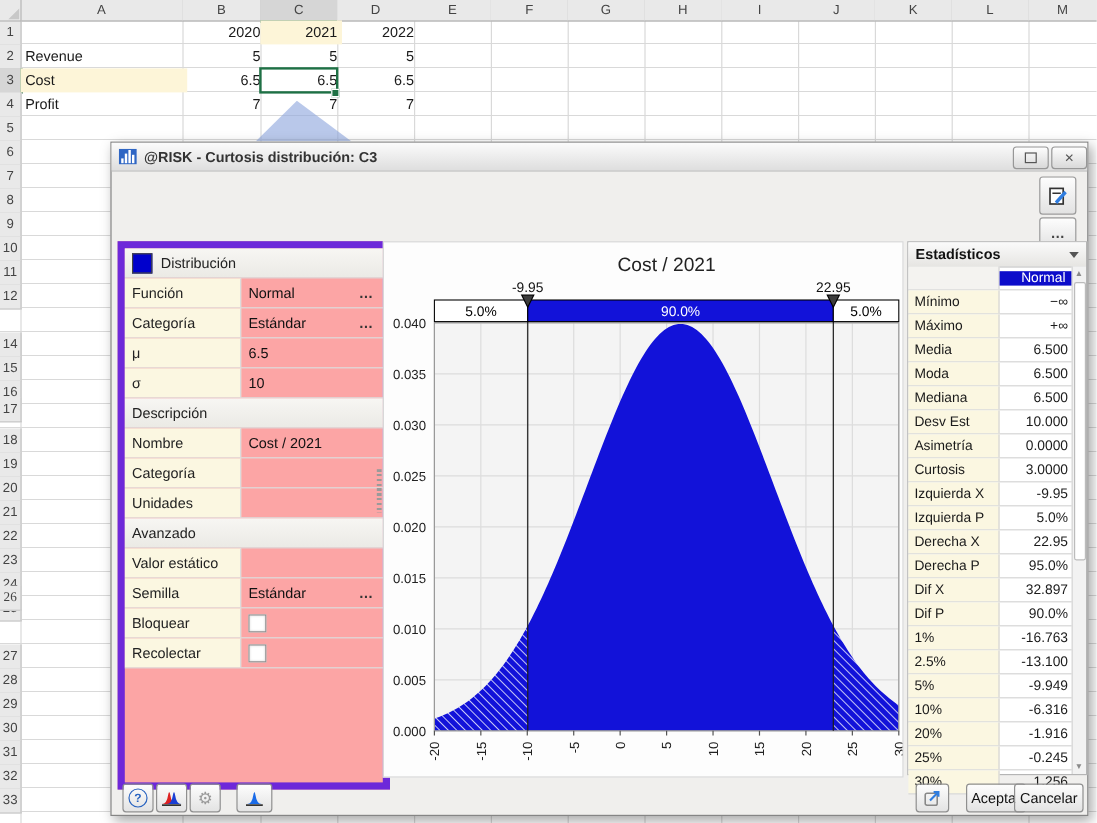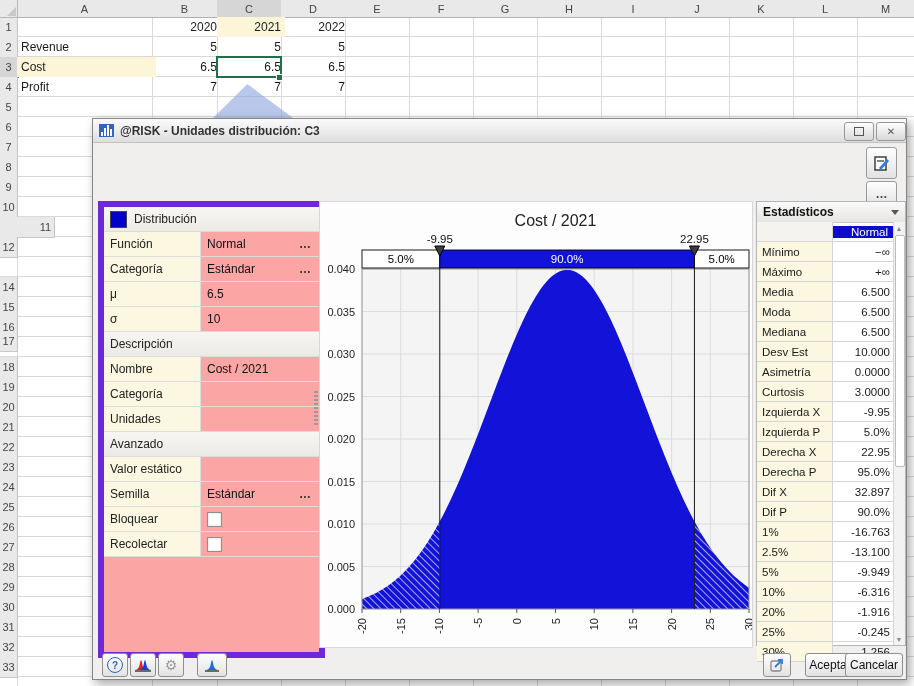--- a/index.html
+++ b/index.html
@@ -118,36 +118,36 @@
       <div class="rowhdr" style="top: 17px;">1</div>
       <div class="rowhdr" style="top: 37px;">2</div>
       <div class="rowhdr sel" style="top: 57px;">3</div>
       <div class="rowhdr" style="top: 77px;">4</div>
       <div class="rowhdr" style="top: 97px;">5</div>
       <div class="rowhdr" style="top: 117px;">6</div>
       <div class="rowhdr" style="top: 137px;">7</div>
       <div class="rowhdr" style="top: 157px;">8</div>
       <div class="rowhdr" style="top: 177px;">9</div>
       <div class="rowhdr" style="top: 197px;">10</div>
-      <div class="rowhdr" style="top: 217px; padding-left: 37px;">11</div>
+      <div class="rowhdr" style="top: 217px;">11</div>
       <div class="rowhdr" style="top: 237px;">12</div>
       <div class="rowhdr" style="top: 257px; margin-top: 22px;">13</div>
       <div class="rowhdr" style="top: 277px;">14</div>
       <div class="rowhdr" style="top: 297px;">15</div>
       <div class="rowhdr" style="top: 317px;">16</div>
       <div class="rowhdr" style="top: 331px;">17</div>
       <div class="rowhdr" style="top: 357px;">18</div>
       <div class="rowhdr" style="top: 377px;">19</div>
       <div class="rowhdr" style="top: 397px;">20</div>
       <div class="rowhdr" style="top: 417px;">21</div>
       <div class="rowhdr" style="top: 437px;">22</div>
       <div class="rowhdr" style="top: 457px;">23</div>
       <div class="rowhdr" style="top: 477px;">24</div>
       <div class="rowhdr" style="top: 497px;">25</div>
-      <div class="rowhdr" style="top: 517px;">26</div>
+      <div class="rowhdr" style="top: 488px; font-family: Liberation Serif, serif;">26</div>
       <div class="rowhdr" style="top: 537px;">27</div>
       <div class="rowhdr" style="top: 557px;">28</div>
       <div class="rowhdr" style="top: 577px;">29</div>
       <div class="rowhdr" style="top: 597px;">30</div>
       <div class="rowhdr" style="top: 617px;">31</div>
       <div class="rowhdr" style="top: 637px;">32</div>
       <div class="rowhdr" style="top: 657px;">33</div>
       <div class="cell num" style="left: 152px; top: 17px; width: 65px;">2020</div>
       <div class="cell num cream" style="left: 217px; top: 17px; width: 64px;">2021</div>
       <div class="cell num" style="left: 281px; top: 17px; width: 64px;">2022</div>
@@ -173,21 +173,21 @@
 
   <div class="dialog">
     <div class="titlebar">
       <svg width="15" height="13" viewBox="0 0 15 13">
         <rect x="0" y="0" width="15" height="13" fill="#2f66c4"></rect>
         <rect x="2" y="8" width="2" height="4" fill="#fff"></rect>
           <rect x="5" y="4" width="2" height="8" fill="#fff"></rect>
         <rect x="8" y="1" width="2" height="11" fill="#fff"></rect>
           <rect x="11" y="5" width="2" height="7" fill="#fff"></rect>
       </svg>
-      <span class="title-text">@RISK - Unidades distribución: C3</span>
+      <span class="title-text">@RISK - Curtosis distribución: C3</span>
     </div>
     <div class="tb-btn" style="left:751px;">
         <span class="max-glyph"></span>
       </div>
     <div class="tb-btn" style="left:783px;">
         <span>✕</span>
       </div>
 
     <div class="sq-btn" style="right:9px;top:28px;width:29px;height:30px;">
       <svg width="17" height="17" viewBox="0 0 17 17">

